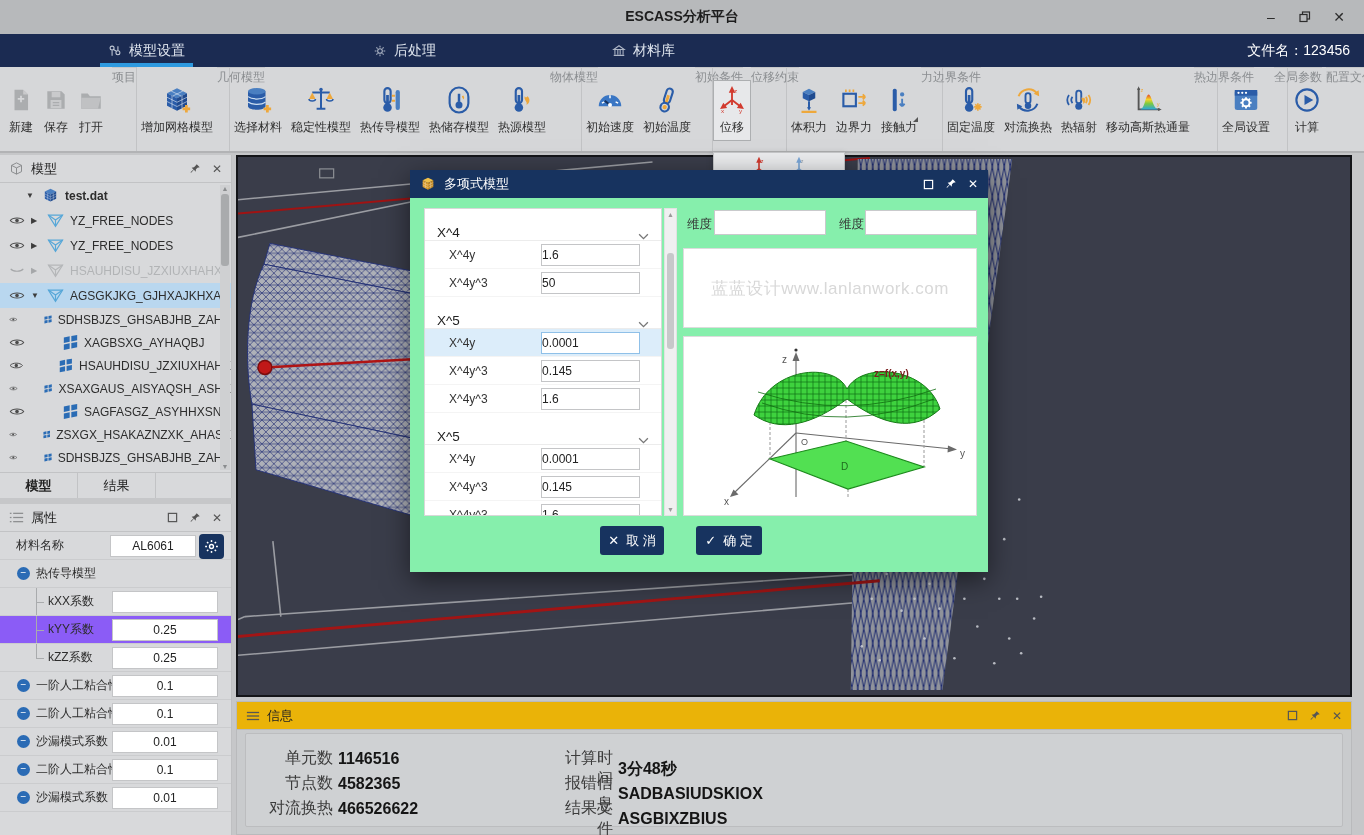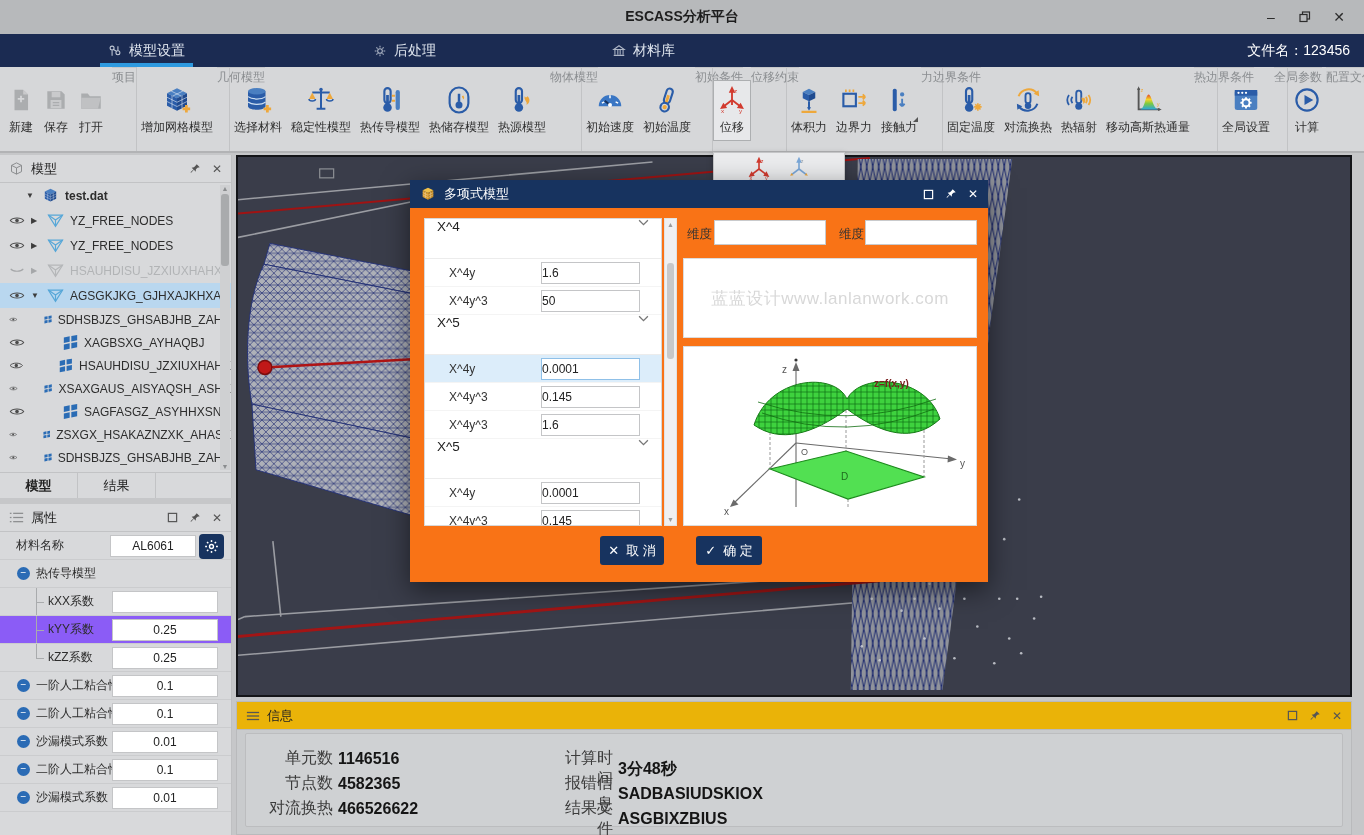--- a/index.html
+++ b/index.html
@@ -54,25 +54,25 @@
 .prow.sub::before{content:"";position:absolute;left:36px;top:0;height:100%;border-left:1px solid #a9abad}
 .prow.sub.last::before{height:50%}
 .prow.sub::after{content:"";position:absolute;left:36px;top:50%;width:8px;border-top:1px solid #a9abad}
 .gearbtn{position:absolute;left:199px;top:2px;width:25px;height:25px;background:#17335f;border-radius:4px;display:flex;align-items:center;justify-content:center;cursor:pointer}
 
 .viewport{position:absolute;left:236px;top:155px;width:1116px;height:542px;border:2px solid #141519;background:#3a3d4a;z-index:1}
 .viewport svg{display:block;width:100%;height:100%}
 
 .axispopup{position:absolute;left:713px;top:152px;width:132px;height:34px;background:#ebecee;border:1px solid #c5c6c8;display:flex;align-items:center;justify-content:center;gap:14px;z-index:20;box-shadow:0 2px 6px rgba(0,0,0,.25)}
 
-.dialog{position:absolute;left:410px;top:180px;width:578px;height:402px;background:#f97316;box-shadow:0 8px 26px rgba(0,0,0,.5);z-index:30}
+.dialog{position:absolute;left:410px;top:170px;width:578px;height:402px;background:#86efac;box-shadow:0 8px 26px rgba(0,0,0,.5);z-index:30}
 .dhead{height:28px;background:#17335f;color:#fff;display:flex;align-items:center;gap:8px;padding:0 10px;font-size:13px}
 .dhead .picons{color:#fff}
 .dlist{position:absolute;left:14px;top:38px;width:238px;height:308px;background:#fff;border:1px solid #d8d8d8;overflow:hidden}
-.dlh{height:40px;display:flex;align-items:flex-start;justify-content:space-between;padding:0 12px;font-size:13.5px;color:#222;border-bottom:1px solid #ececec;cursor:pointer}
+.dlh{height:32px;display:flex;align-items:flex-end;justify-content:space-between;padding:0 12px;font-size:13.5px;color:#222;border-bottom:1px solid #ececec;cursor:pointer}
 .dlr{height:28px;display:flex;align-items:center;padding-left:24px;font-size:12px;color:#333;border-bottom:1px solid #f4f4f4;position:relative}
 .dlr .ibox{position:absolute;left:116px;width:99px;text-align:left;}
 .dlr.hl{background:#dcedfa}
 .dlr.hl .ibox{border-color:#8fc0e8}
 .dscroll{position:absolute;left:254px;top:38px;width:13px;height:308px;background:#f0f0f1;border:1px solid #e2e2e2;display:flex;flex-direction:column;align-items:center;justify-content:space-between;font-size:7px;color:#9a9a9a;padding:2px 0}
 .dthumb{position:absolute;left:2px;top:44px;width:7px;height:96px;background:#c7c8ca;border-radius:3px}
 .dimlabel{position:absolute;font-size:12.5px;color:#333}
 .diminput{position:absolute;top:40px;height:25px;border:1px solid #c9cacc;background:#fff}
 .wmbox{position:absolute;left:273px;top:78px;width:294px;height:80px;background:#fff;border:1px solid #dcdcdc;display:flex;align-items:center;justify-content:center}
 .wmtext{font-size:17px;color:#d8d8d8;letter-spacing:.5px;white-space:nowrap}

